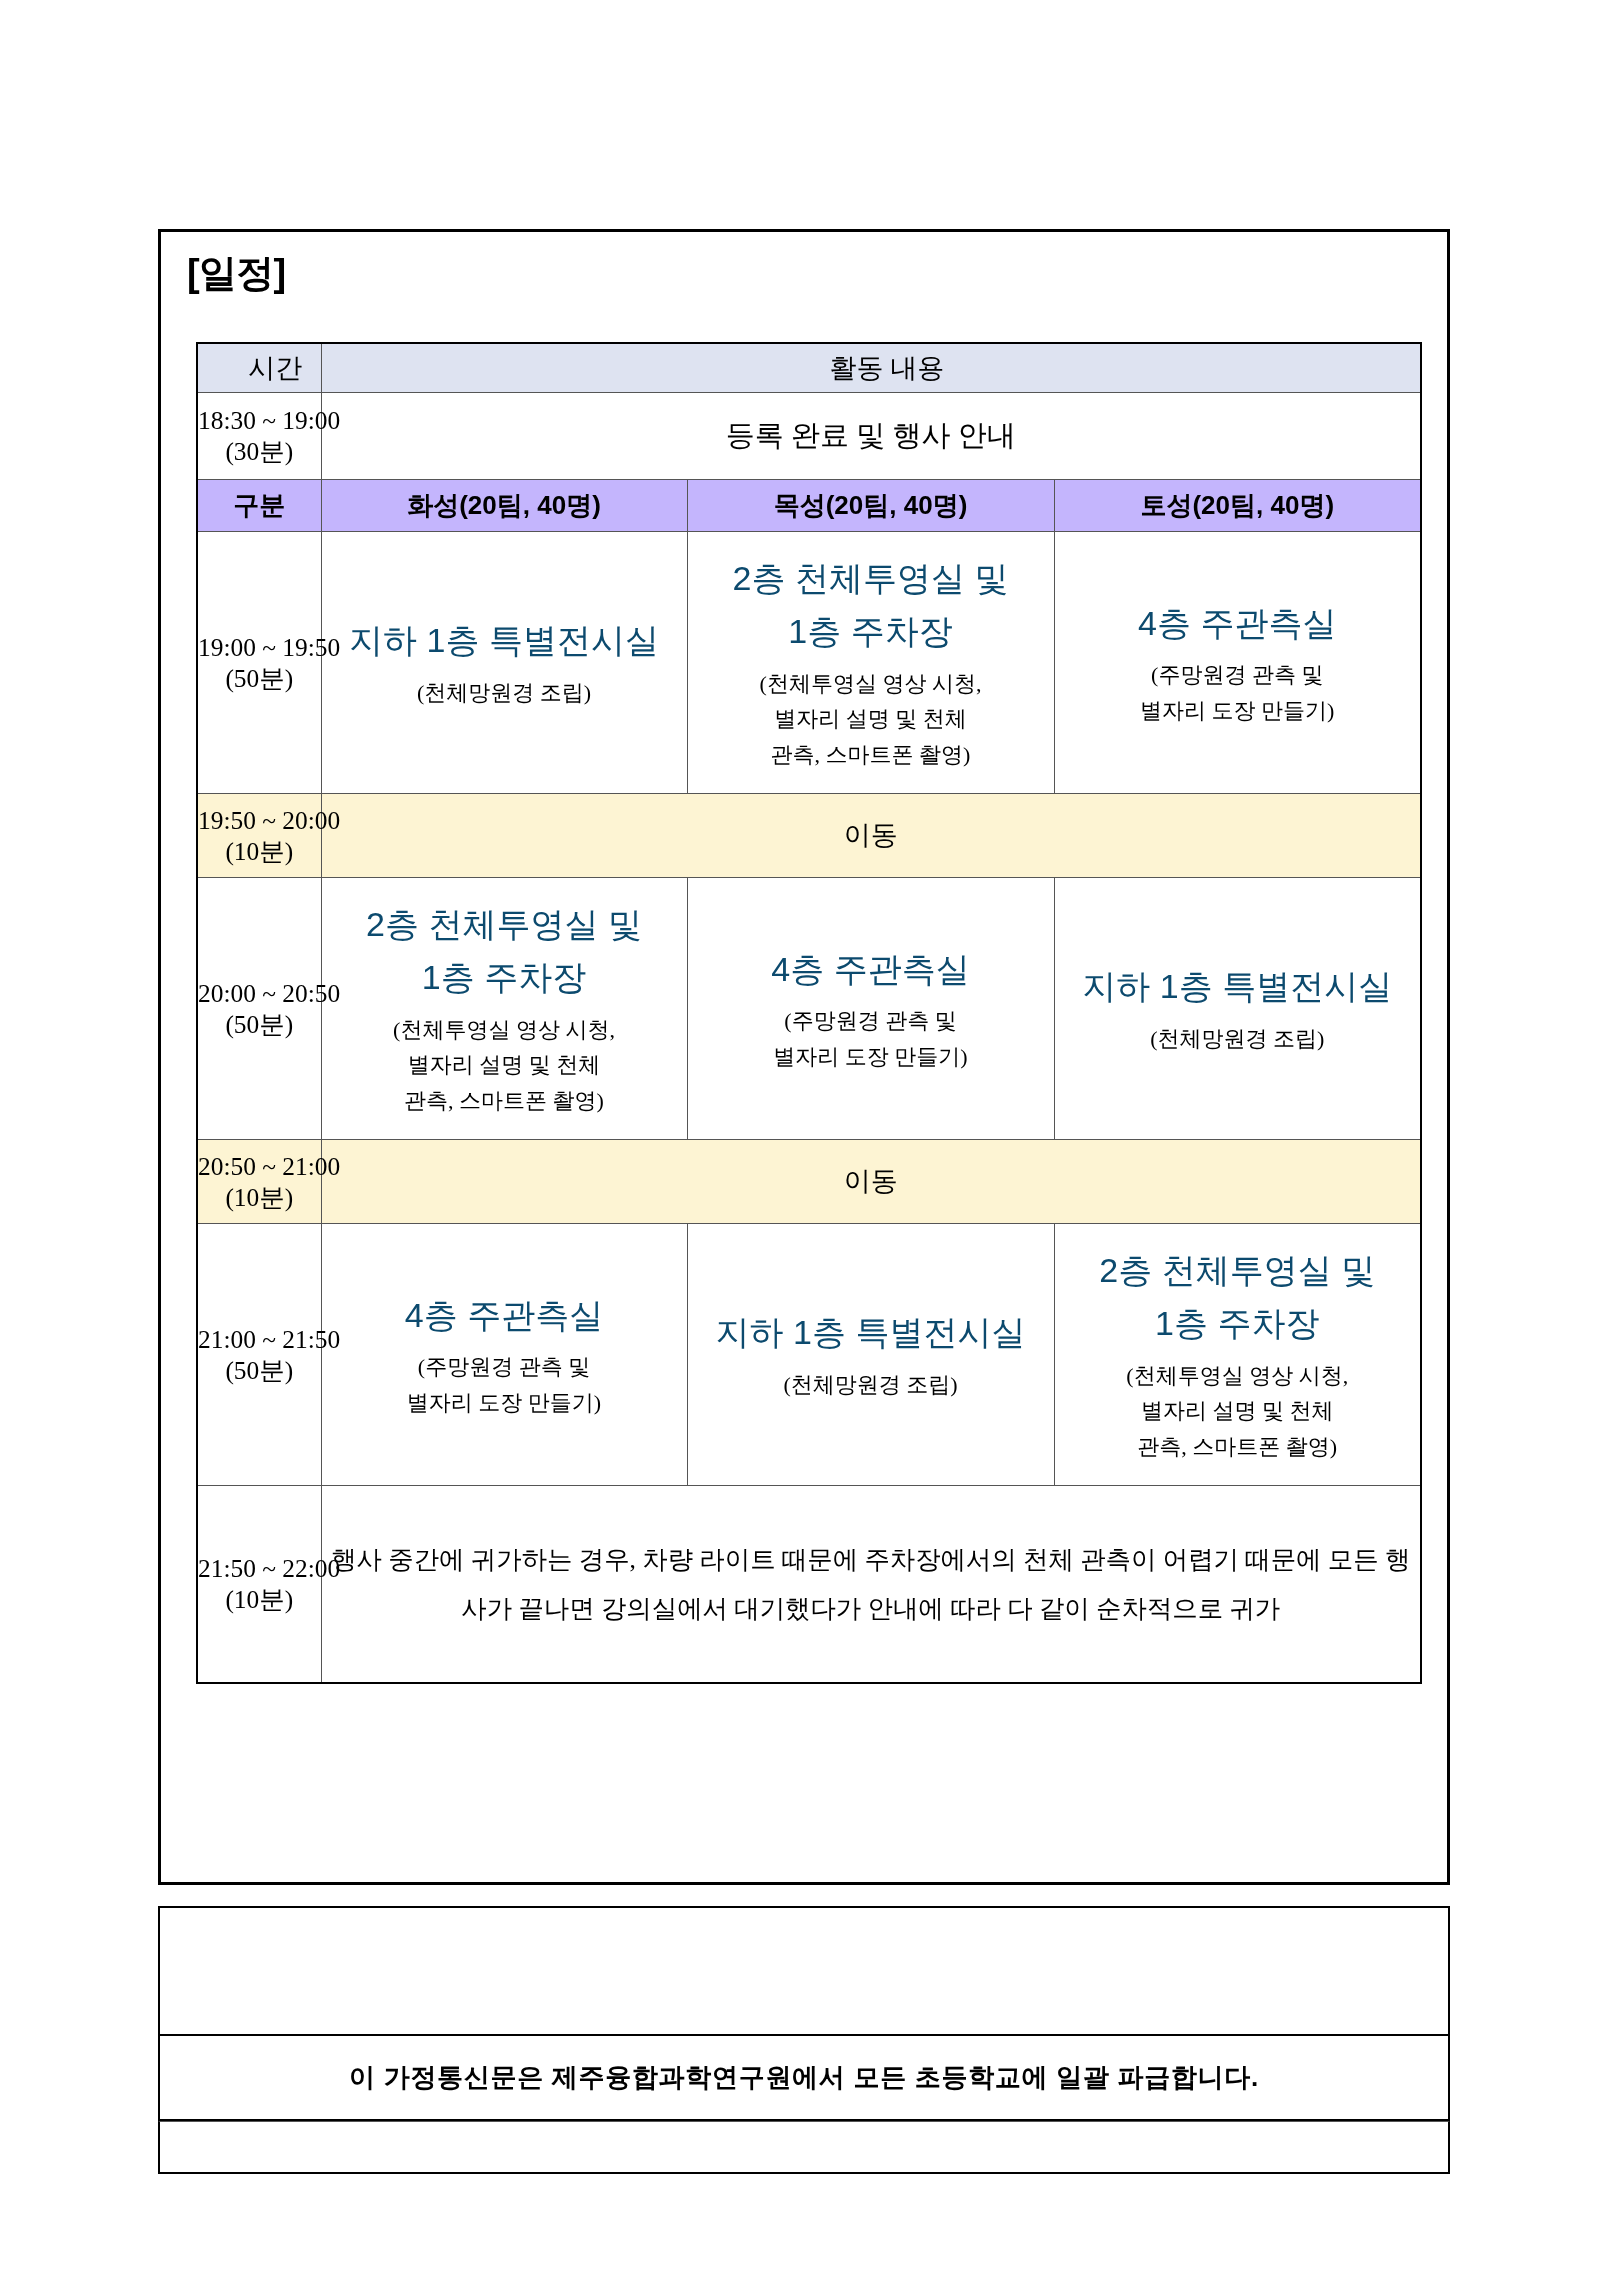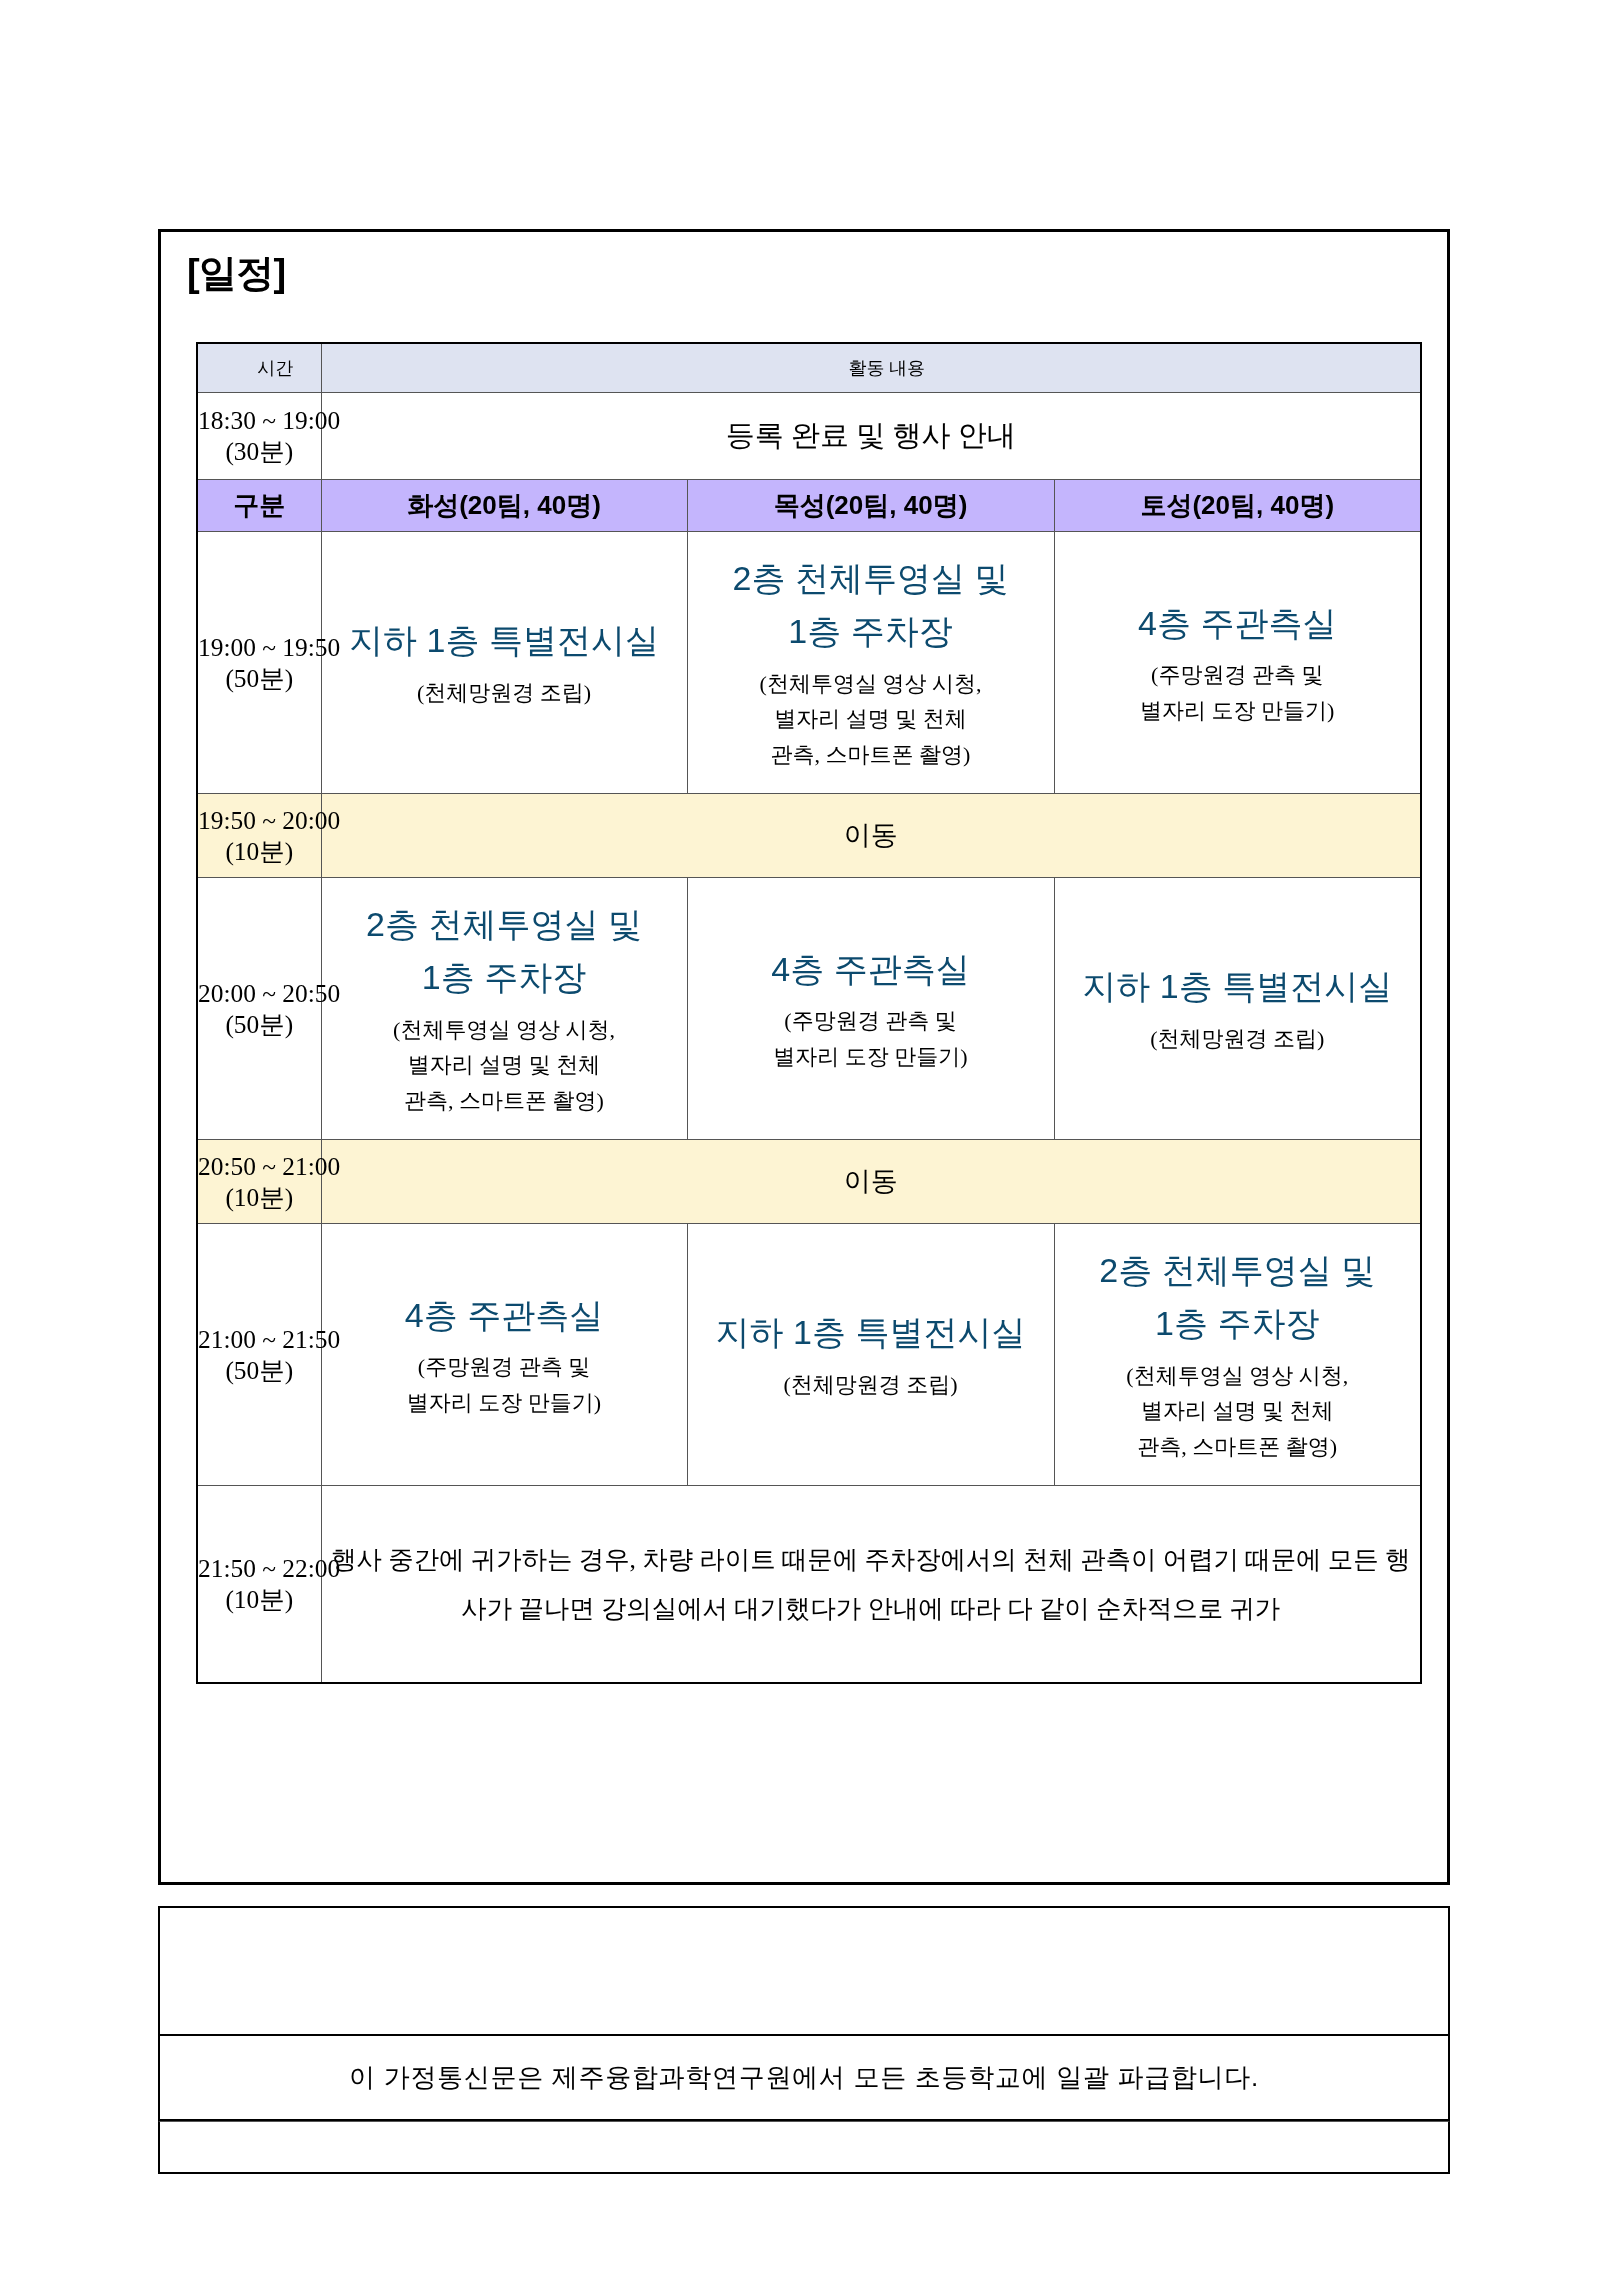--- a/index.html
+++ b/index.html
@@ -73,21 +73,21 @@
   col.c-c     { width: 367px; }
 
   
   .hdr-row td {
     background: #dee3f1;
     border-bottom: 2.6px solid #000000;
     border-top: 2.6px solid #000000;
     height: 48px;
   }
   .hdr-text {
-    font-size: 18px;
+    font-size: 27px;
     line-height: 1.05;
     color: #000000;
     white-space: nowrap;
     margin-left: 32px;
   }
 
   
   .group-row td {
     background: #c4b5fd;
     height: 51px;
@@ -183,21 +183,21 @@
     border: 2.6px solid #000000;
     border-top: none;
     box-sizing: border-box;
     background: #ffffff;
     display: flex;
     align-items: center;
     justify-content: center;
   }
   .footer-text {
     font-family: "Liberation Sans", "DejaVu Sans", sans-serif;
-    font-weight: normal;
+    font-weight: bold;
     font-size: 26px;
     letter-spacing: 0.7px;
     white-space: nowrap;
   }
   .footer-tail {
     position: absolute;
     left: 158px;
     top: 2121px;
     width: 1292px;
     height: 53px;

